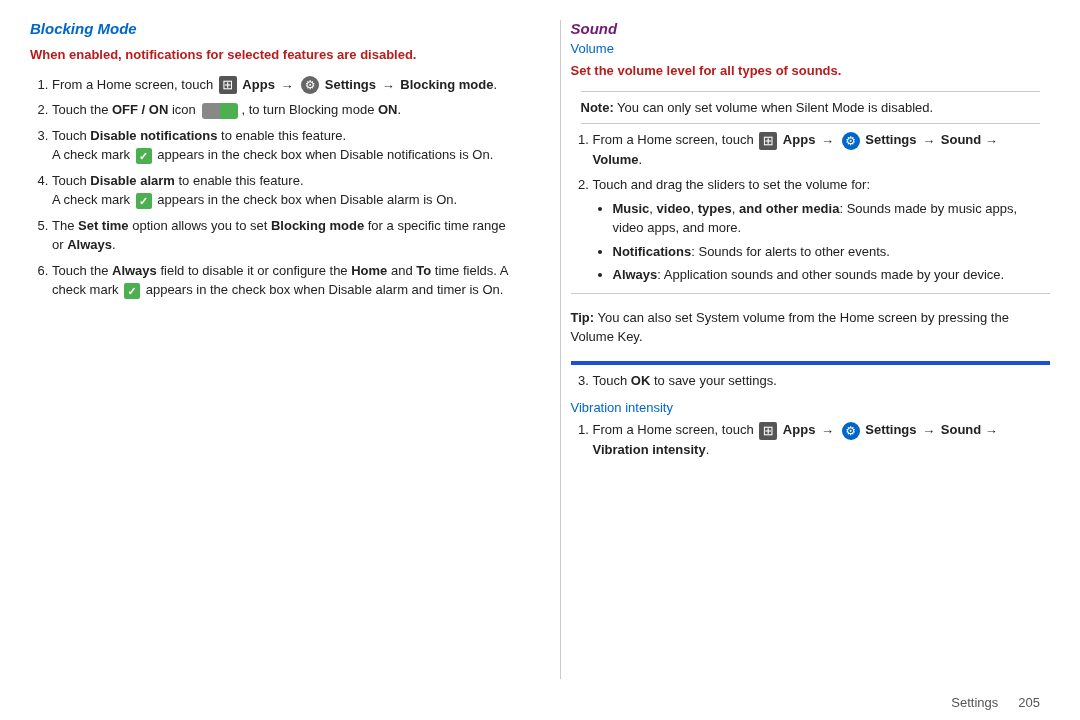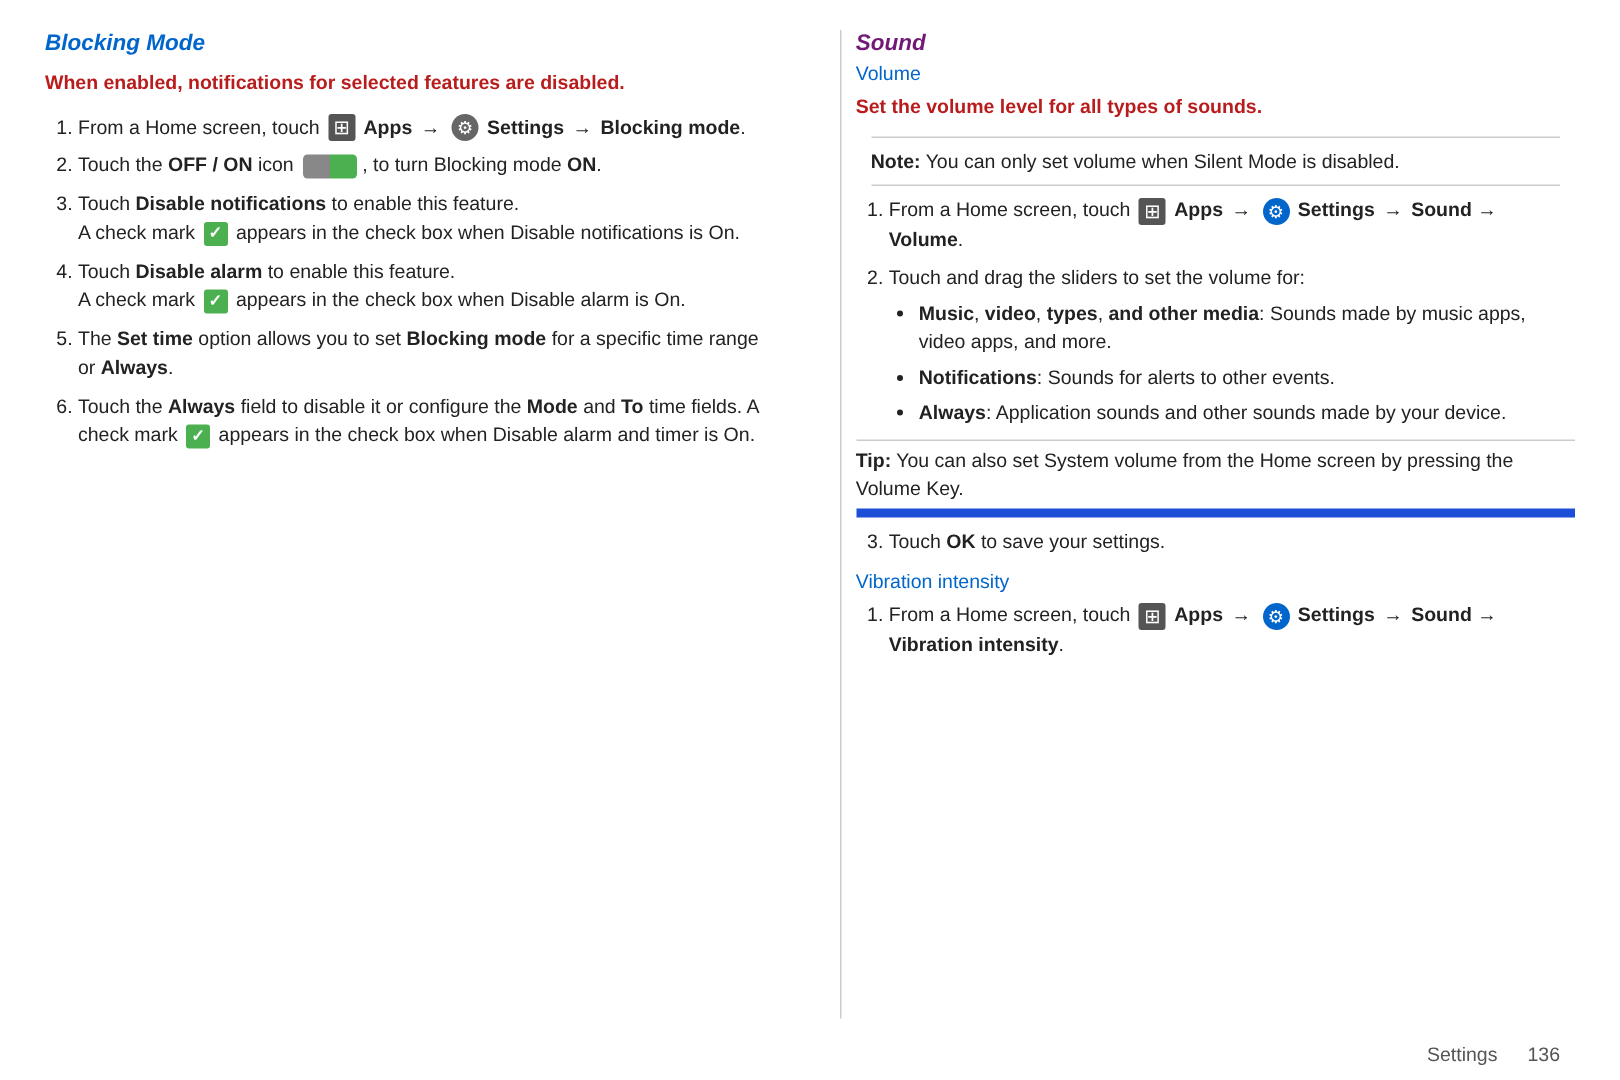--- a/index.html
+++ b/index.html
@@ -164,22 +164,22 @@
     .note-box {
       border-top: 1px solid #ccc;
       border-bottom: 1px solid #ccc;
       padding: 6px 0;
       margin: 6px 10px;
       font-size: 13px;
       line-height: 1.5;
     }
     .tip-box {
       border-top: 1px solid #ccc;
-      border-bottom: 6px solid #1d4ed8;
-      padding: 3px 0;
+      border-bottom: 4px solid #1d4ed8;
+      padding: 14px 0;
       margin: 6px 0;
       font-size: 13px;
       line-height: 1.5;
     }
     ul.bullet-list {
       list-style: disc;
       padding-left: 20px;
       margin: 4px 0;
     }
     ul.bullet-list li {
@@ -237,21 +237,21 @@
         <div class="indent">
           A check mark <span class="checkmark-icon"></span> appears in the check box when Disable alarm is On.
         </div>
       </li>
 
       <li>
         The <b>Set time</b> option allows you to set <b>Blocking mode</b> for a specific time range or <b>Always</b>.
       </li>
 
       <li>
-        Touch the <b>Always</b> field to disable it or configure the <b>Mode</b> and <b>To</b> time fields. A check mark <span class="checkmark-icon"></span> appears in the check box when Disable alarm and timer is On.
+        Touch the <b>Always</b> field to disable it or configure the <b>Home</b> and <b>To</b> time fields. A check mark <span class="checkmark-icon"></span> appears in the check box when Disable alarm and timer is On.
       </li>
     </ol>
   </div>
 
   <div class="right-column">
     <div class="section-title-plain">Sound</div>
     <div class="subsection-title">Volume</div>
     <div class="intro-text">Set the volume level for all types of sounds.</div>
 
     <div class="note-box">
@@ -309,14 +309,14 @@
         <b>Settings</b>
         <span class="arrow">→</span>
         <b>Sound → Vibration intensity</b>.
       </li>
     </ol>
   </div>
 </div>
 
 <div class="page-footer">
   <span>Settings</span>
-  <span>136</span>
+  <span>205</span>
 </div>
 
 </body></html>

